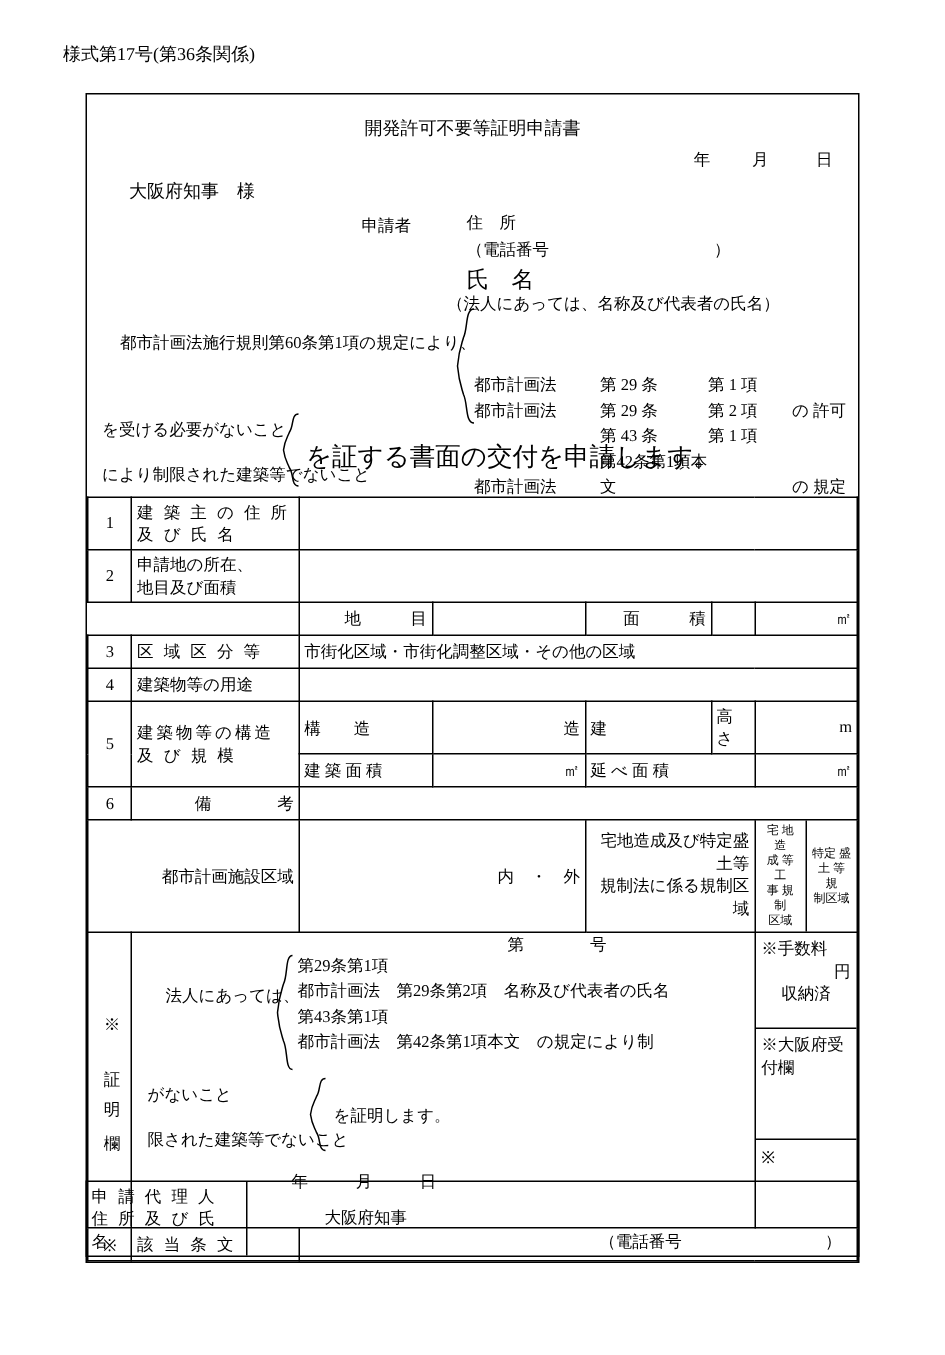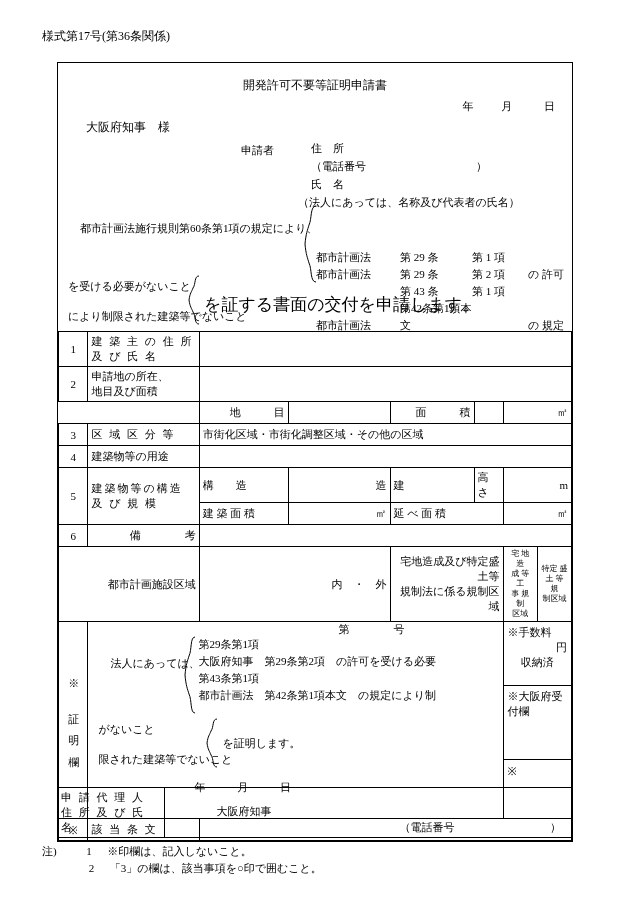--- a/index.html
+++ b/index.html
@@ -23,21 +23,21 @@
   .dateline{position:absolute;right:14px;top:36px;font-size:11px;letter-spacing:0;}
   .dateline span{display:inline-block;}
   .d-y{width:36px;text-align:left;}
   .d-m{width:40px;text-align:left;}
   .d-d{width:14px;text-align:left;}
   .gov{position:absolute;left:28px;top:56px;font-size:12px;}
   .appl{position:absolute;left:183px;top:80px;font-size:11px;}
   .addr{position:absolute;left:253px;top:78px;font-size:11px;}
   .tel{position:absolute;left:253px;top:96px;font-size:11px;}
   .tel .paren{display:inline-block;width:110px;}
-  .nm{position:absolute;left:253px;top:114px;font-size:11px;}
+  .nm{position:absolute;left:253px;top:114px;font-size:15px;}
   .corp{position:absolute;left:240px;top:132px;font-size:11px;}
 
   .rule{position:absolute;left:22px;top:158px;font-size:11px;}
   .brace1{position:absolute;left:246px;top:142px;font-size:11px;}
   .lawlist{position:absolute;left:258px;top:142px;font-size:11px;line-height:17px;margin-top:44px;}
   .lawlist div span.lw{display:inline-block;width:84px;}
   .lawlist div span.ar{display:inline-block;width:72px;}
   .lawlist div span.sec{display:inline-block;width:56px;}
 
   .cl1{position:absolute;left:10px;top:216px;font-size:11px;}
@@ -233,21 +233,21 @@
           <div class="certbox">
             <div class="cb-no">第　　　　号</div>
             <div class="cb-note">法人にあっては、</div>
             <div class="cb-brace">
               <svg width="13" height="78" viewBox="0 0 13 78">
                 <path d="M11 1 C6 1 8 14 5 20 C3.5 25 2 28 1 39 C2 50 3.5 53 5 58 C8 64 6 77 11 77" fill="none" stroke="#000" stroke-width="1"></path>
               </svg>
             </div>
             <div class="cb-list">
               <div>第29条第1項</div>
-              <div>大阪府知事　第29条第2項　の許可を受ける必要</div>
+              <div>都市計画法　第29条第2項　名称及び代表者の氏名</div>
               <div>第43条第1項</div>
               <div>都市計画法　第42条第1項本文　の規定により制</div>
             </div>
             <div class="cb-l2">がないこと</div>
             <div class="cb-l3">限された建築等でないこと</div>
             <div class="cb-brace2">
               <svg width="13" height="50" viewBox="0 0 13 50">
                 <path d="M11 1 C6 1 8 9 5 13 C3.5 17 2 18 1 25 C2 32 3.5 33 5 37 C8 41 6 49 11 49" fill="none" stroke="#000" stroke-width="1"></path>
               </svg>
             </div>
@@ -297,29 +297,14 @@
             <span>（電話番号</span>
             <span style="display:inline-block;width:90px"></span>
             <span>）</span>
           </div>
         </td>
       </tr>
     </tbody>
       </table>
   </div>
 
-  <div class="notes">
-    <div>
-      <span>注)</span>
-      <span style="display:inline-block;width:24px"></span>
-      <span>1</span>
-      <span style="display:inline-block;width:10px"></span>
-      <span>※印欄は、記入しないこと。</span>
-    </div>
-    <div>
-      <span style="display:inline-block;width:44px"></span>
-      <span>2</span>
-      <span style="display:inline-block;width:10px"></span>
-      <span>「3」の欄は、該当事項を○印で囲むこと。</span>
-    </div>
-  </div>
 
 </div>
 
 </body></html>

